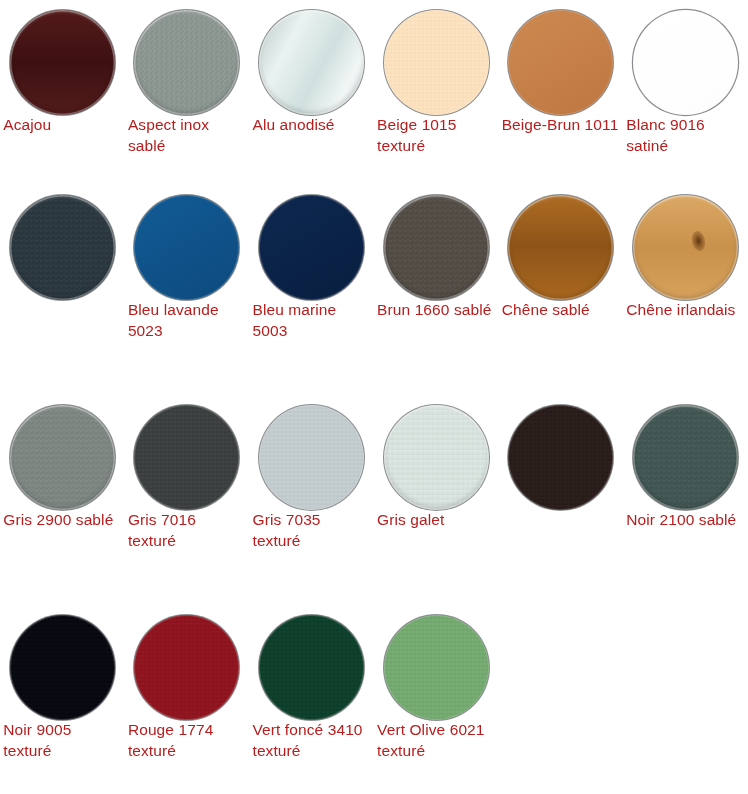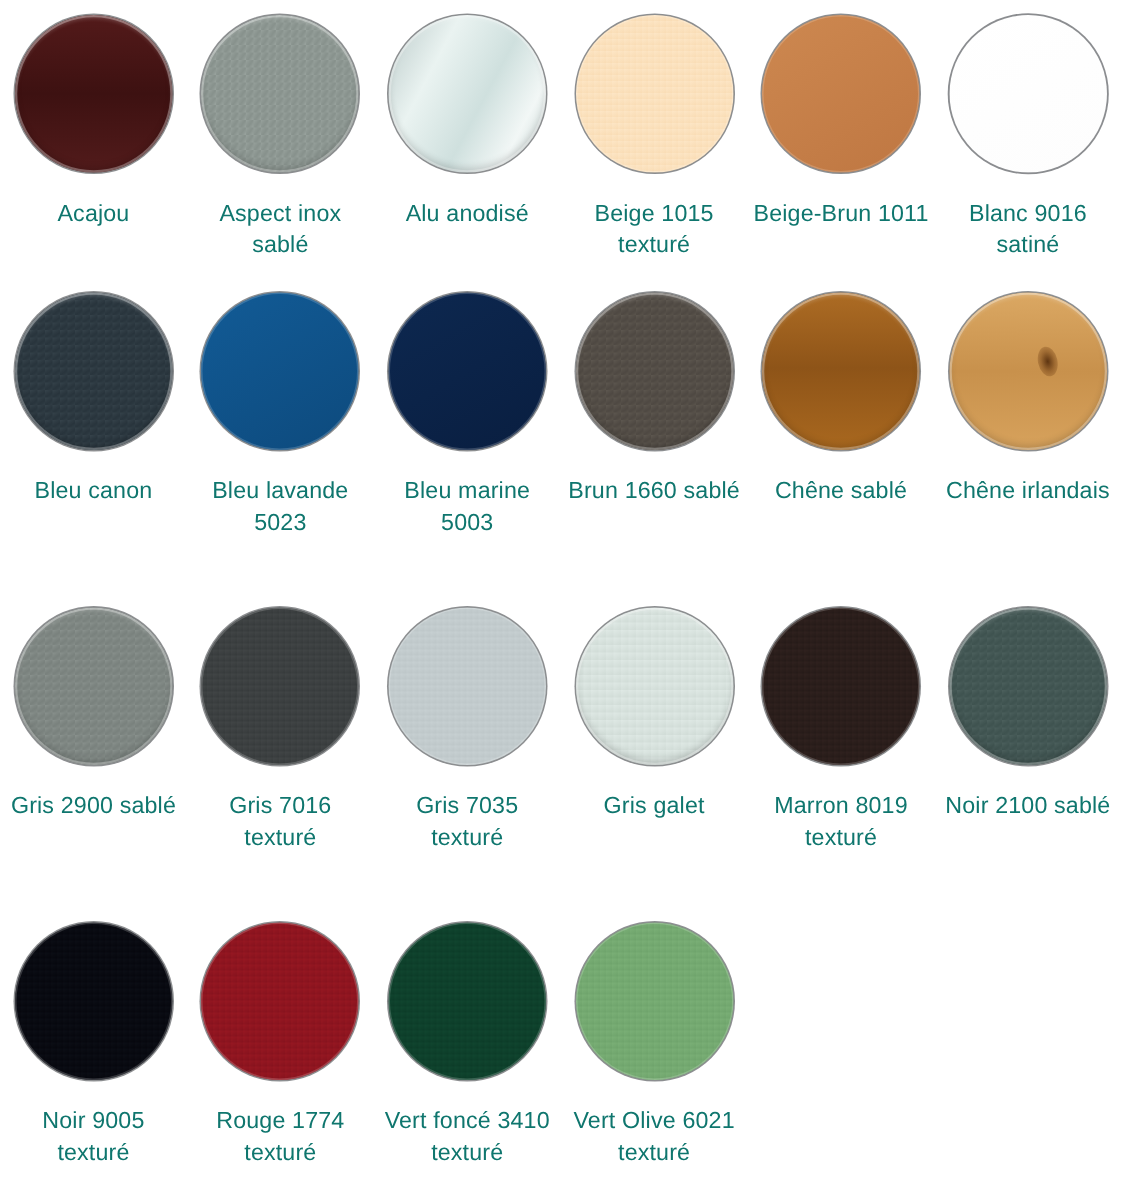--- a/index.html
+++ b/index.html
@@ -55,26 +55,25 @@
   .swatch-disc.plain::after {
     box-shadow: inset 0 0 0 1px rgba(255,255,255,0.18);
   }
 
   .swatch-disc.flat {
     box-shadow: 0 0 0 1.2px #8b8d90;
   }
   .swatch-disc.flat::after { box-shadow: none; }
 
   .swatch-label {
-    margin-top: 18px;
+    margin-top: 0;
     width: 118px;
-    text-align: center;
     font-size: 15.5px;
     line-height: 1.33;
-    color: #0f766e;
+    color: #b91c1c;
     letter-spacing: 0.1px;
     word-wrap: break-word;
   }
 
   
 
   
   .fx-metal {
     background-image:
       linear-gradient(95deg,
@@ -171,21 +170,20 @@
     <div class="swatch-cell">
       <div class="swatch-disc fx-gloss plain" style="background-color: rgb(198, 127, 73); background-image: linear-gradient(150deg, rgb(205, 136, 80) 0%, rgb(191, 119, 66) 100%);"></div>
       <div class="swatch-label">Beige-Brun 1011</div>
     </div>
     <div class="swatch-cell">
       <div class="swatch-disc flat" style="background-color: rgb(255, 255, 255); background-image: linear-gradient(150deg, rgb(255, 255, 255) 0%, rgb(253, 253, 253) 100%);"></div>
       <div class="swatch-label">Blanc 9016 satiné</div>
     </div>
     <div class="swatch-cell">
       <div class="swatch-disc fx-sand" style="background-color: rgb(46, 58, 66); background-image: linear-gradient(145deg, rgb(54, 67, 75) 0%, rgb(40, 52, 60) 60%, rgb(49, 62, 70) 100%);"></div>
-      <div class="swatch-label">Bleu canon</div>
     </div>
     <div class="swatch-cell">
       <div class="swatch-disc fx-gloss plain" style="background-color: rgb(15, 82, 137); background-image: linear-gradient(150deg, rgb(18, 91, 150) 0%, rgb(13, 74, 125) 100%);"></div>
       <div class="swatch-label">Bleu lavande 5023</div>
     </div>
     <div class="swatch-cell">
       <div class="swatch-disc fx-gloss plain" style="background-color: rgb(11, 35, 73); background-image: linear-gradient(150deg, rgb(13, 40, 80) 0%, rgb(9, 30, 64) 100%);"></div>
       <div class="swatch-label">Bleu marine 5003</div>
     </div>
     <div class="swatch-cell">
@@ -213,21 +211,20 @@
     <div class="swatch-cell">
       <div class="swatch-disc fx-textured plain" style="background-color: rgb(194, 203, 205); background-image: linear-gradient(150deg, rgb(200, 209, 211) 0%, rgb(188, 197, 199) 100%);"></div>
       <div class="swatch-label">Gris 7035 texturé</div>
     </div>
     <div class="swatch-cell">
       <div class="swatch-disc fx-sand" style="background-color: rgb(215, 226, 221); background-image: linear-gradient(150deg, rgb(223, 233, 229) 0%, rgb(208, 219, 214) 100%);"></div>
       <div class="swatch-label">Gris galet</div>
     </div>
     <div class="swatch-cell">
       <div class="swatch-disc fx-textured plain" style="background-color: rgb(42, 29, 27); background-image: linear-gradient(150deg, rgb(49, 34, 31) 0%, rgb(36, 25, 23) 100%);"></div>
-      <div class="swatch-label">Marron 8019 texturé</div>
     </div>
     <div class="swatch-cell">
       <div class="swatch-disc fx-sand" style="background-color: rgb(68, 88, 85); background-image: linear-gradient(145deg, rgb(77, 97, 94) 0%, rgb(62, 82, 79) 60%, rgb(72, 92, 89) 100%);"></div>
       <div class="swatch-label">Noir 2100 sablé</div>
     </div>
     <div class="swatch-cell">
       <div class="swatch-disc fx-textured plain" style="background-color: rgb(8, 10, 18); background-image: linear-gradient(150deg, rgb(12, 14, 22) 0%, rgb(5, 6, 12) 100%);"></div>
       <div class="swatch-label">Noir 9005 texturé</div>
     </div>
     <div class="swatch-cell">

